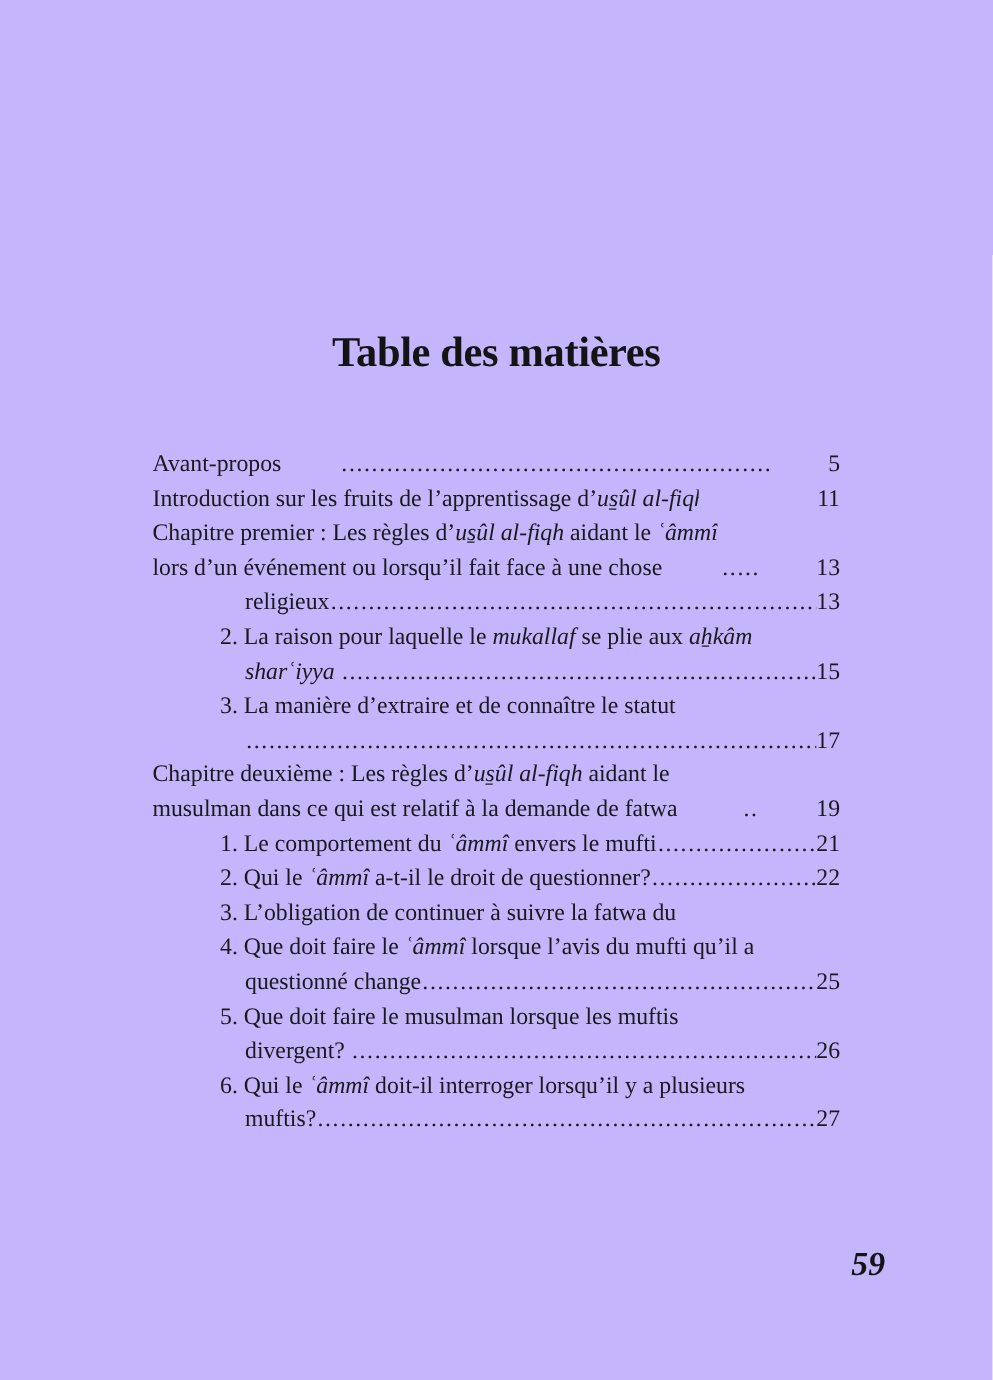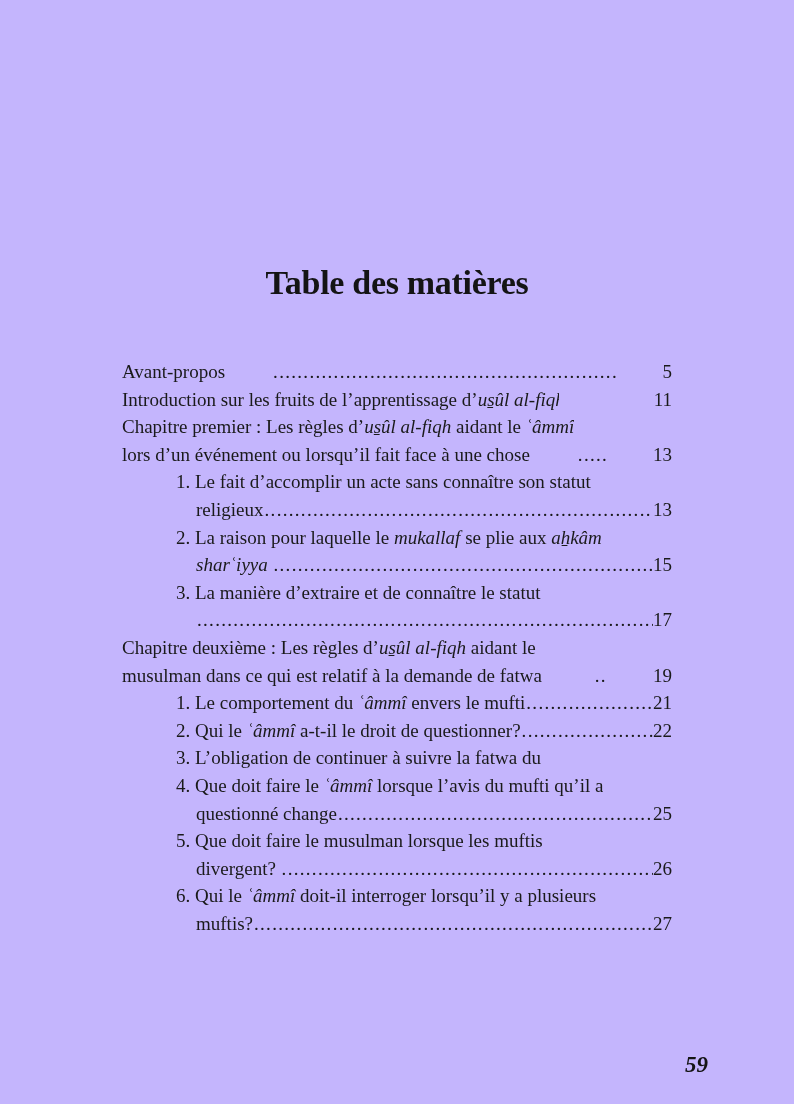--- a/index.html
+++ b/index.html
@@ -56,23 +56,23 @@
     padding-left: 1px;
   }
   .pg {
     flex: 0 0 auto;
   }
   .indent-margin { padding-left: 0; gap: 47px; }
   .indent-num    { padding-left: 54px; }
   .indent-cont   { padding-left: 74px; }
   .folio {
     position: absolute;
-    top: 1052px;
+    top: 996px;
     right: 86px;
-    font-size: 23px;
+    font-size: 27px;
     font-weight: 700;
     font-style: italic;
     color: #141414;
   }
 </style>
 </head>
 <body>
 
 <div class="page">
   <h1 class="page-title">Table des matières</h1>
@@ -88,23 +88,20 @@
         <span class="leader">........................................................................................................................................</span>
         <span class="pg">11</span>
       </div>
       <div class="toc-line indent-margin">
         <span class="toc-text"><span>Chapitre premier : Les règles d’</span><span class="it">us̱ûl al-fiqh</span><span> aidant le </span><span class="it">ʿâmmî</span></span>
       </div>
       <div class="toc-line indent-margin">
         <span class="toc-text"><span>lors d’un événement ou lorsqu’il fait face à une chose</span></span>
         <span class="leader">........................................................................................................................................</span>
         <span class="pg">13</span>
-      </div>
-      <div class="toc-line indent-num">
-        <span class="toc-text"><span>1. Le fait d’accomplir un acte sans connaître son statut</span></span>
       </div>
       <div class="toc-line indent-cont">
         <span class="toc-text"><span>religieux</span></span>
         <span class="leader">........................................................................................................................................</span>
         <span class="pg">13</span>
       </div>
       <div class="toc-line indent-num">
         <span class="toc-text"><span>2. La raison pour laquelle le </span><span class="it">mukallaf</span><span> se plie aux </span><span class="it">aẖkâm</span></span>
       </div>
       <div class="toc-line indent-cont">

